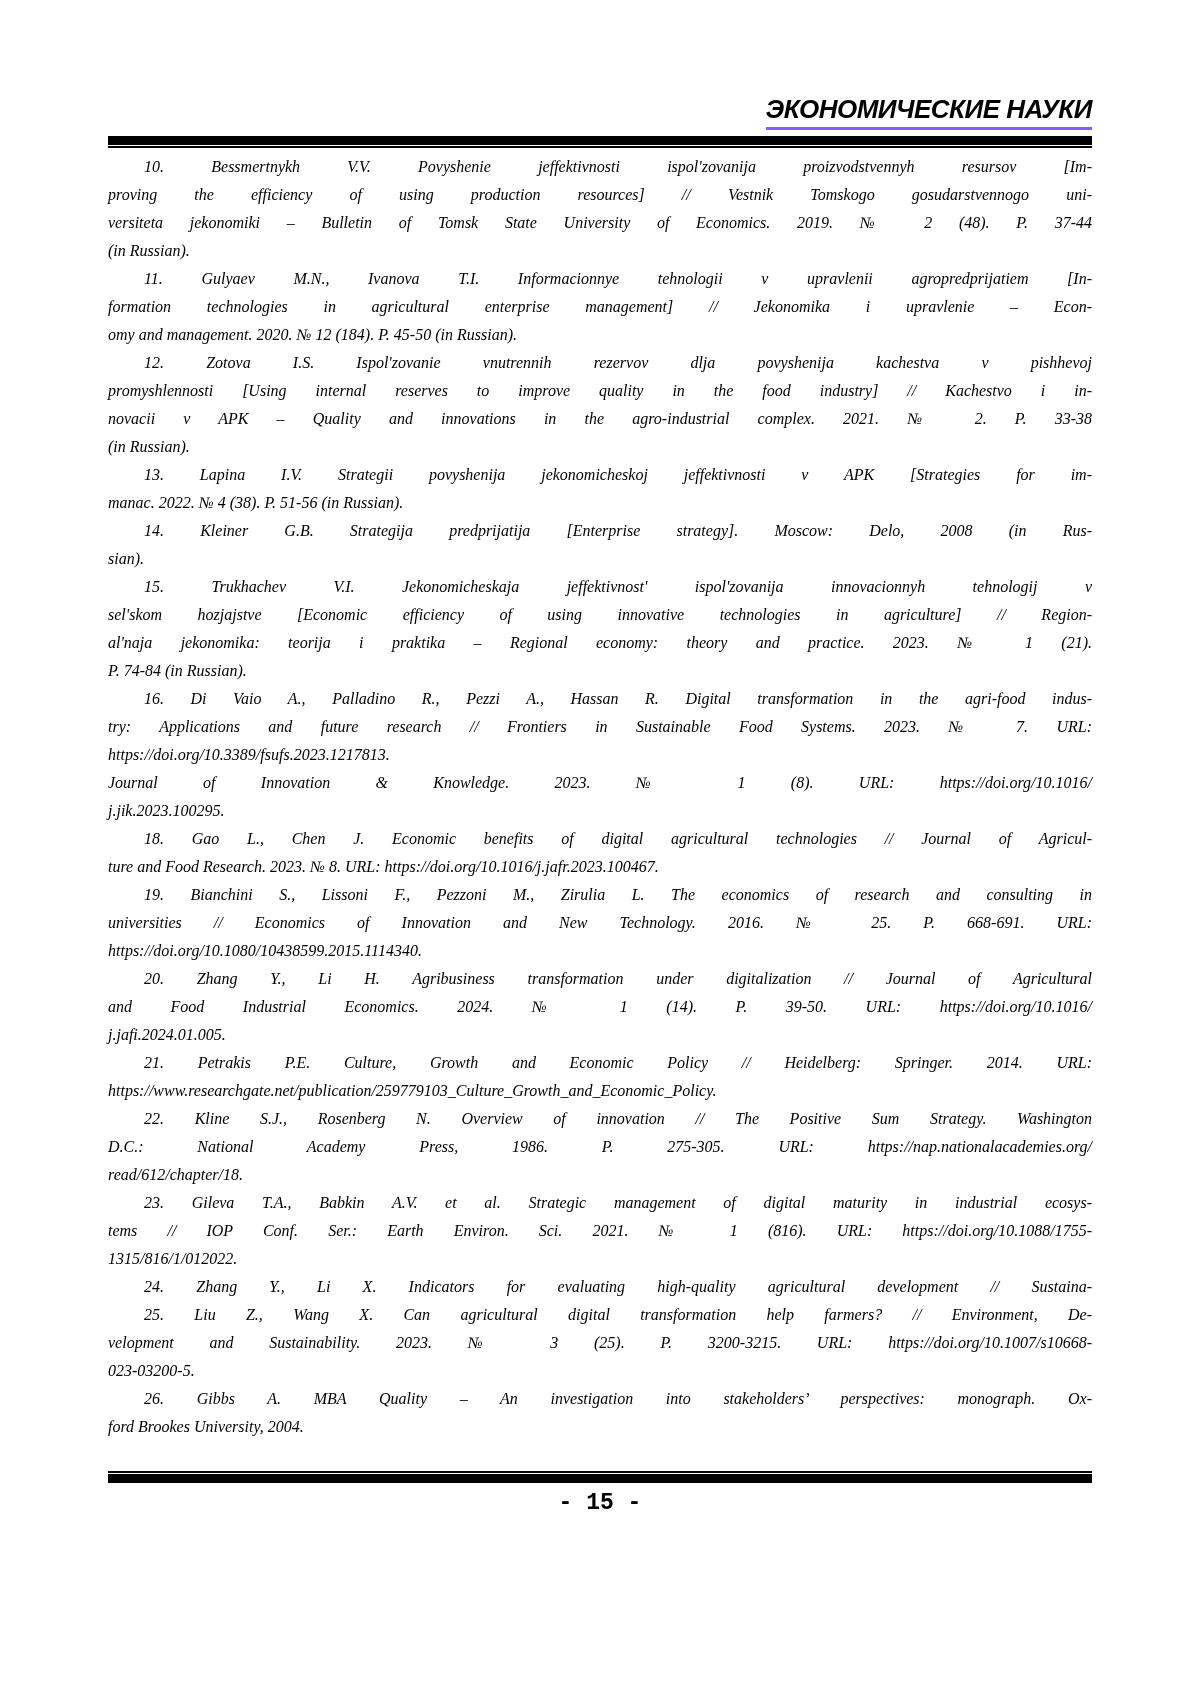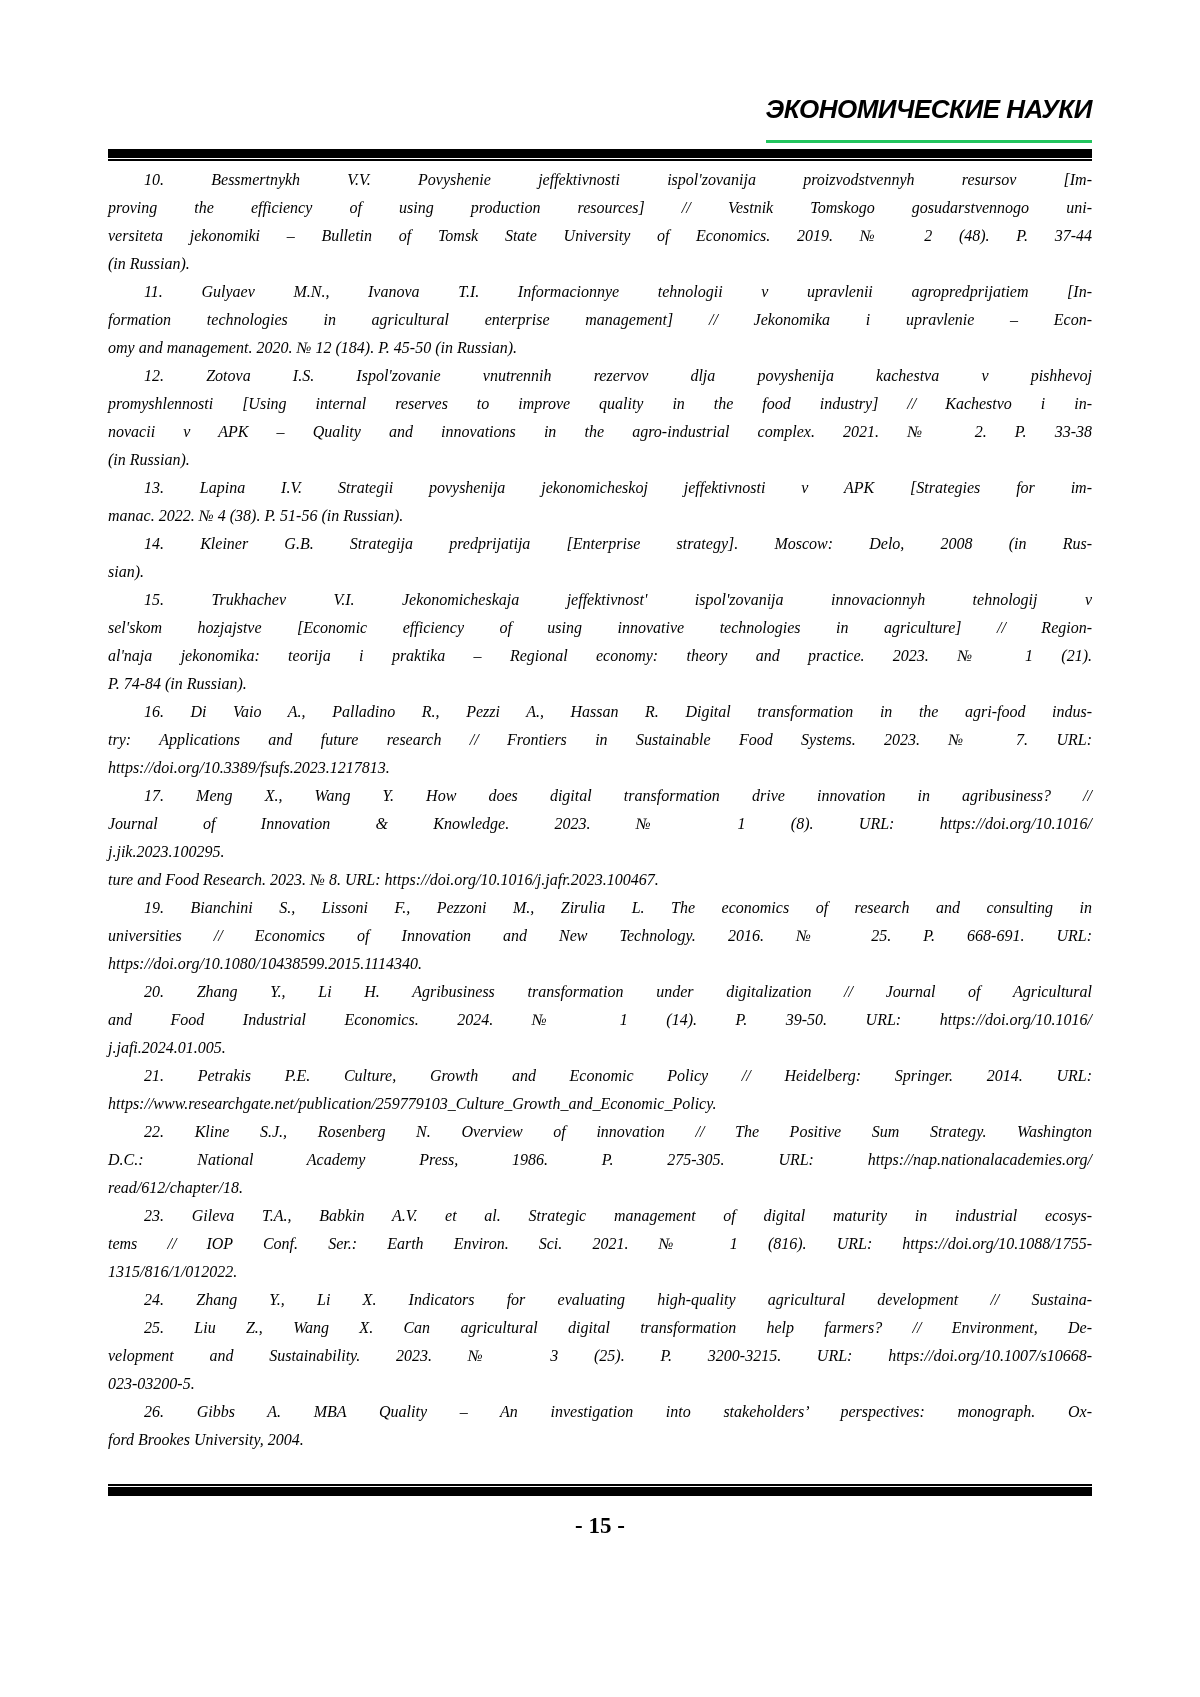--- a/index.html
+++ b/index.html
@@ -21,22 +21,22 @@
   .header { padding-top: 96px; }
   .header-title-row { text-align: right; }
   .header-title {
     display: inline-block;
     font-family: "Liberation Sans", "DejaVu Sans", sans-serif;
     font-weight: bold;
     font-style: italic;
     font-size: 26px;
     letter-spacing: -0.5px;
     line-height: 1;
-    border-bottom: 3px solid #22c55e;
-    padding-bottom: 18px;
+    border-bottom: 3px solid #8b5cf6;
+    padding-bottom: 5px;
     text-align: right;
   }
   .rule-thick { height: 9px; background: #000; }
   .rule-thin  { height: 2px; background: #000; }
   .header .rule-thick { margin-top: 6px; }
   .header .rule-thin  { margin-top: 1px; }
   
   .refs {
     margin-top: 5px;
     font-style: italic;
@@ -49,23 +49,23 @@
   }
   .line.just {
     text-align: justify;
     text-align-last: justify;
   }
   .line.first { padding-left: 36px; }
   
   .footer { margin-top: 30px; }
   .footer .rule-thick { margin-top: 1px; }
   .page-number {
-    margin-top: 16px;
+    margin-top: 7px;
     text-align: center;
-    font-family: Liberation Serif, serif;
+    font-family: Liberation Mono, monospace;
     font-weight: bold;
     font-size: 23px;
     line-height: 1.2;
   }
 </style>
 </head>
 <body>
 
 <div class="page">
 
@@ -108,25 +108,25 @@
         <div class="line just">sel'skom hozjajstve [Economic efficiency of using innovative technologies in agriculture] // Region-</div>
         <div class="line just">al'naja jekonomika: teorija i praktika – Regional economy: theory and practice. 2023. № 1 (21).</div>
         <div class="line">P. 74-84 (in Russian).</div>
       </div>
       <div class="reference">
         <div class="line first just">16. Di Vaio A., Palladino R., Pezzi A., Hassan R.  Digital transformation in the agri-food indus-</div>
         <div class="line just">try: Applications and future research // Frontiers in Sustainable Food Systems. 2023. № 7. URL:</div>
         <div class="line">https://doi.org/10.3389/fsufs.2023.1217813.</div>
       </div>
       <div class="reference">
-        <div class="line first just">17. Meng X., Wang Y. How does digital transformation drive innovation in agribusiness? //</div>
         <div class="line just">Journal of Innovation &amp; Knowledge. 2023. № 1 (8). URL: https://doi.org/10.1016/</div>
         <div class="line">j.jik.2023.100295.</div>
       </div>
       <div class="reference">
+        <div class="line first just">18. Gao L., Chen J. Economic benefits of digital agricultural technologies // Journal of Agricul-</div>
         <div class="line">ture and Food Research. 2023. № 8. URL: https://doi.org/10.1016/j.jafr.2023.100467.</div>
       </div>
       <div class="reference">
         <div class="line first just">19. Bianchini S., Lissoni F., Pezzoni M., Zirulia L. The economics of research and consulting in</div>
         <div class="line just">universities // Economics of Innovation and New Technology. 2016. № 25. P. 668-691. URL:</div>
         <div class="line">https://doi.org/10.1080/10438599.2015.1114340.</div>
       </div>
       <div class="reference">
         <div class="line first just">20. Zhang Y., Li H. Agribusiness transformation under digitalization // Journal of Agricultural</div>
         <div class="line just">and Food Industrial Economics. 2024. № 1 (14). P. 39-50. URL: https://doi.org/10.1016/</div>

